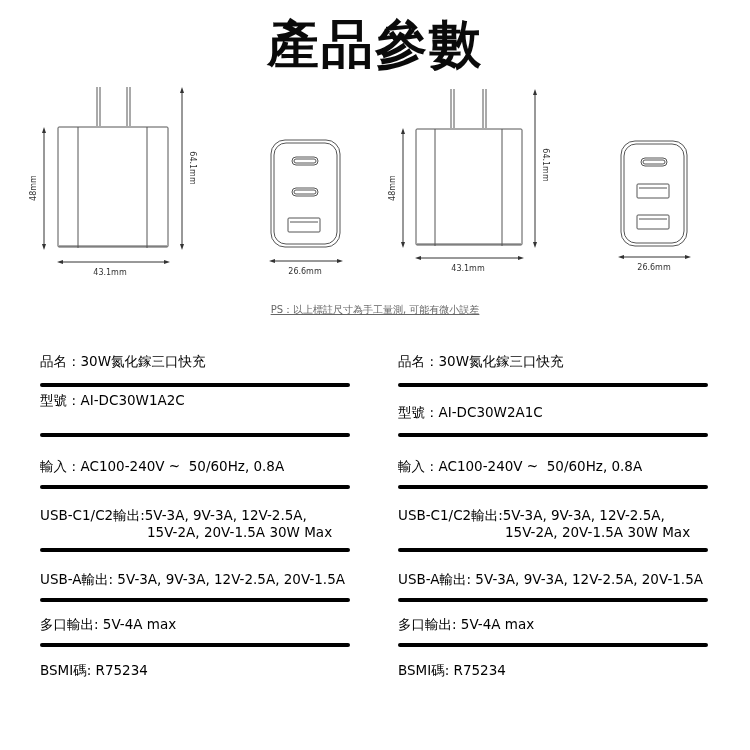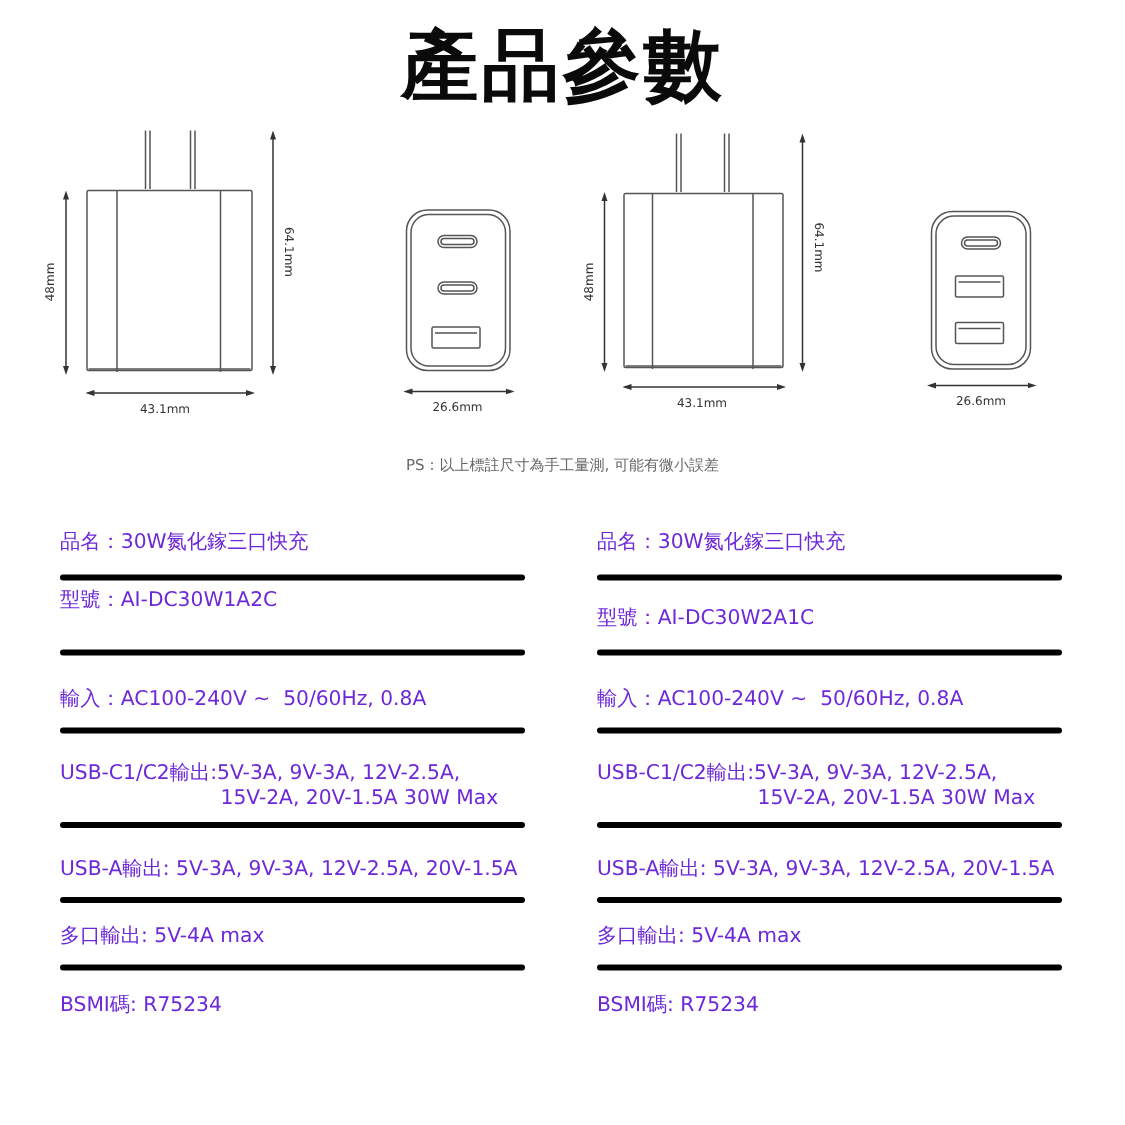--- a/index.html
+++ b/index.html
@@ -1,23 +1,23 @@
 <!DOCTYPE html>
 <html><head>
   <meta charset="utf-8">
   <style>
     html, body { margin: 0; padding: 0; background: #ffffff; }
     body { width: 750px; height: 750px; position: relative; overflow: hidden; font-family: "DejaVu Sans", "Liberation Sans", sans-serif; color: #111; }
     .title { position: absolute; left: 0; top: 12px; width: 750px; text-align: center; font-size: 52px; font-weight: bold; letter-spacing: 2px; color: #0a0a0a; line-height: 64px; }
     .diagrams { position: absolute; left: 0; top: 80px; width: 750px; height: 210px; }
-    .note { position: absolute; left: 0; top: 303px; width: 750px; text-align: center; font-size: 10px; color: #666; }
+    .note { position: absolute; left: 0; top: 303px; width: 750px; text-align: center; font-size: 10px; color: #666; text-decoration: underline; }
     .col { position: absolute; top: 345px; width: 320px; }
     .col.left { left: 40px; }
     .col.right { left: 398px; }
-    .row { position: absolute; left: 0; width: 312px; font-size: 13.5px; line-height: 17px; color: #6d28d9; white-space: pre; }
+    .row { position: absolute; left: 0; width: 312px; font-size: 13.5px; line-height: 17px; color: #000000; white-space: pre; }
     .rule { position: absolute; left: 0; width: 310px; height: 4px; background: #000; border-radius: 2px; }
     .dim-text { font-family: "DejaVu Sans", sans-serif; font-size: 8px; fill: #333; }
   </style>
 </head>
 <body>
 
 <div class="title">產品參數</div>
 
 <svg class="diagrams" width="750" height="210" viewBox="0 80 750 210">
   <defs>

